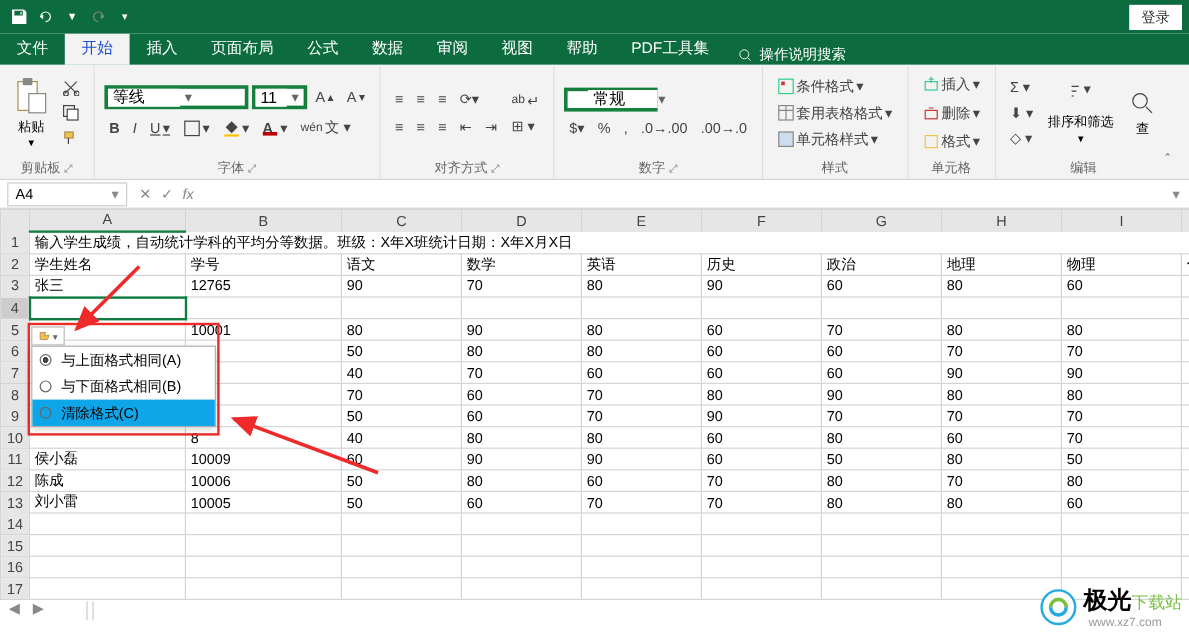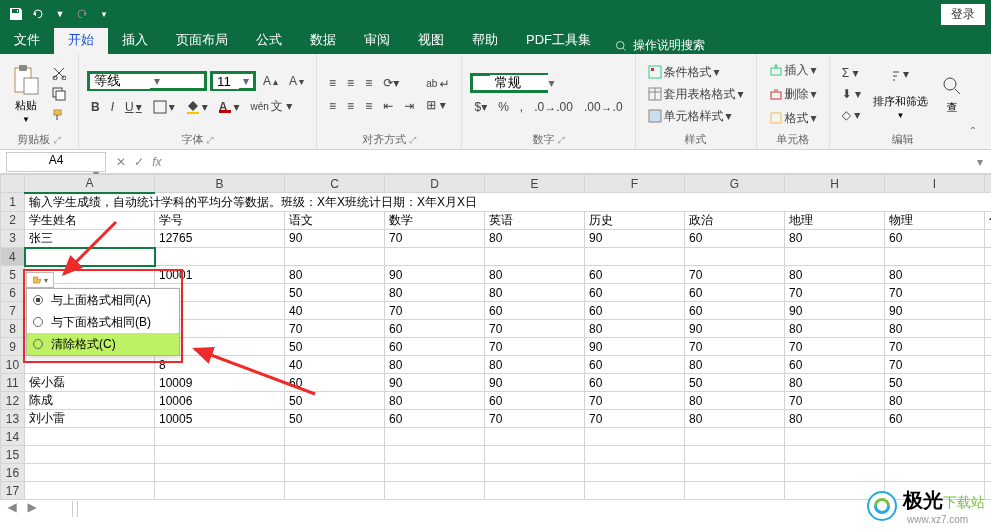--- a/index.html
+++ b/index.html
@@ -28,21 +28,21 @@
 .big-btn { display: flex; flex-direction: column; align-items: center; justify-content: center; font-size: 11px; gap: 2px; padding: 2px 4px; cursor: pointer; }
 .col { display: flex; flex-direction: column; gap: 3px; justify-content: center; }
 .row { display: flex; align-items: center; gap: 3px; }
 .rbtn { padding: 2px 4px; cursor: pointer; font-size: 12px; color: #444; display: flex; align-items: center; gap: 2px; }
 .combo { display: flex; align-items: center; border: 3px solid #15803d; background: #fff; height: 20px; font-size: 12px; }
 .combo input { border: none; outline: none; padding: 0 4px; width: 60px; }
 .combo .dd { width: 14px; text-align: center; color: #666; cursor: pointer; }
 
 
 .fbar { height: 24px; border-bottom: 1px solid #d4d4d4; display: flex; align-items: center; background: #fff; }
-.namebox { width: 100px; border: 1px solid #ccc; height: 20px; margin-left: 6px; padding: 0 6px; display: flex; align-items: center; flex-direction: column; }
+.namebox { width: 100px; border: 1px solid #ccc; height: 20px; margin-left: 6px; padding: 0 6px; display: flex; align-items: center; }
 .namebox .dd { margin-left: auto; color: #888; }
 .fbar-btns { display: flex; gap: 8px; padding: 0 10px; color: #888; }
 .formula-input { flex: 1; border: none; outline: none; padding: 0 6px; height: 20px; }
 .fbar-right { width: 14px; text-align: center; color: #888; cursor: pointer; margin-right: 4px; }
 
 
 .grid-wrap { position: relative; height: 330px; overflow: hidden; }
 .grid { border-collapse: collapse; width: 100%; table-layout: fixed; }
 .grid th, .grid td { border: 1px solid #d4d4d4; height: 18px; padding: 0 4px; font-size: 12px; text-align: left; white-space: nowrap; overflow: hidden; }
 .grid th { background: #e6e6e6; font-weight: normal; color: #444; text-align: center; position: relative; }
@@ -50,21 +50,21 @@
 .colA { width: 130px; } .colB { width: 130px; } .colC-J { width: 100px; }
 .num { text-align: right; }
 .sel-cell { border: 2px solid #107c41 !important; }
 .sel-col-hdr { background: #d0d0d0; border-bottom: 2px solid #107c41 !important; }
 
 
 .insert-opt { position: absolute; left: 26px; top: 98px; width: 28px; height: 16px; background: #fff; border: 1px solid #bbb; display: flex; align-items: center; justify-content: center; cursor: pointer; z-index: 5; }
 .insert-opt svg { width: 12px; height: 12px; }
 .ins-menu { position: absolute; left: 26px; top: 114px; width: 154px; background: #fff; border: 1px solid #b0b0b0; box-shadow: 0 2px 6px rgba(0,0,0,0.15); z-index: 5; }
 .ins-menu .item { display: flex; align-items: center; height: 22px; padding: 0 6px; gap: 8px; font-size: 12px; cursor: pointer; }
-.ins-menu .item.hover { background: #bef264; }
+.ins-menu .item.hover { background: #0ea5e9; }
 .rad { width: 10px; height: 10px; border: 1px solid #666; border-radius: 50%; display: inline-block; }
 .rad.on { background: radial-gradient(circle, #444 0 40%, transparent 45%); }
 
 
 .callout { position: absolute; left: 23px; top: 95px; width: 160px; height: 94px; border: 2px solid #ef2a2a; z-index: 4; pointer-events: none; }
 .arrow1 { position: absolute; left: 56px; top: 44px; z-index: 6; pointer-events: none; }
 .arrow2 { position: absolute; left: 185px; top: 130px; z-index: 6; pointer-events: none; }
 
 
 .watermark { position: absolute; right: 6px; bottom: 6px; display: flex; align-items: center; gap: 6px; z-index: 20; }

